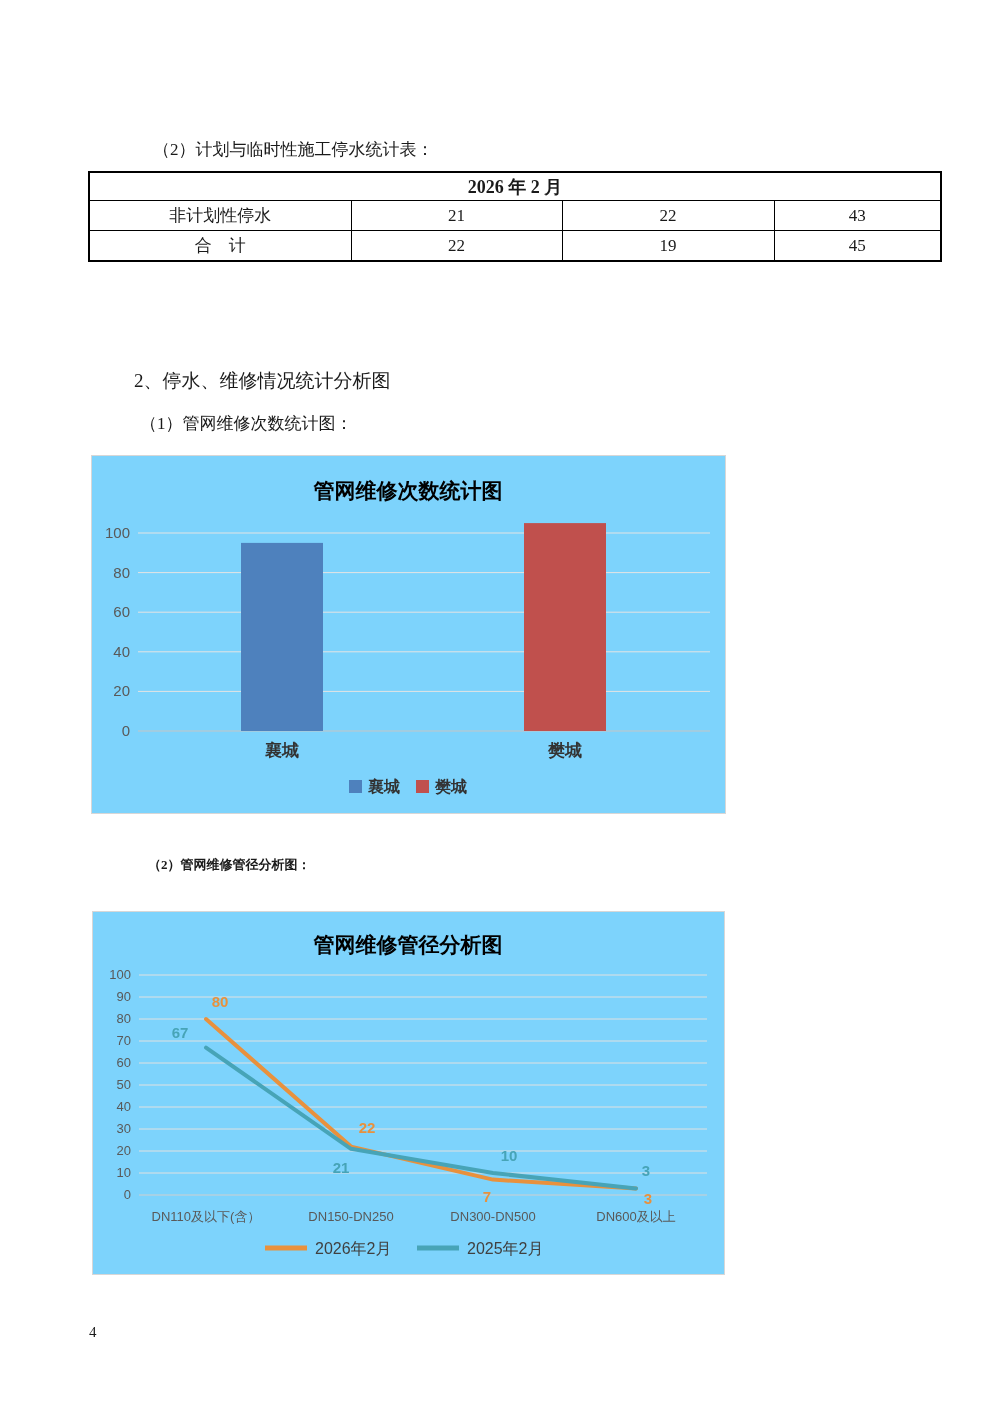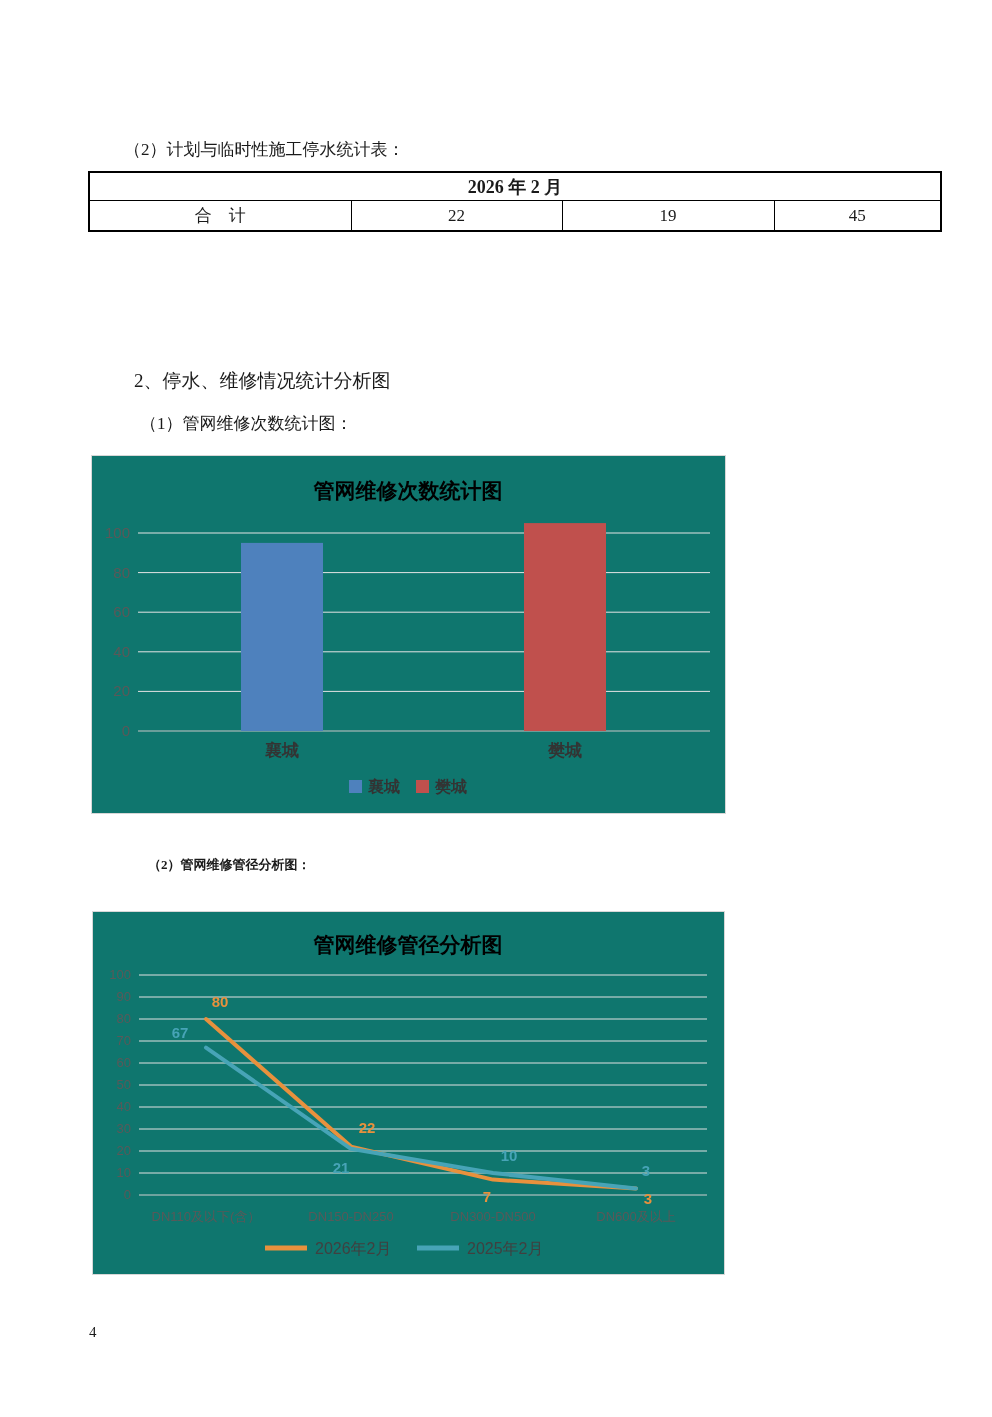--- a/index.html
+++ b/index.html
@@ -1,58 +1,64 @@
 <!DOCTYPE html>
 <html><head>
 <meta charset="utf-8">
 <style>
   html,body{margin:0;padding:0;}
   body{
     width:992px;height:1417px;background:#ffffff;position:relative;
     font-family:"Liberation Serif",serif;color:#1a1a1a;
   }
   .abs{position:absolute;}
-  #cap1{left:124px;top:138px;font-size:17px;}
+  #cap1{left:153px;top:138px;font-size:17px;}
   #heading{left:134px;top:368px;font-size:19px;font-weight:normal;}
   #sub1{left:140px;top:412px;font-size:17px;}
   #sub2{left:148px;top:856px;font-size:13px;font-weight:bold;}
   #pagenum{left:89px;top:1324px;font-size:15px;}
 
   table.stoptbl{
     position:absolute;left:88px;top:171px;width:852px;
     border-collapse:collapse;table-layout:fixed;
     border:2px solid #000;
   }
   table.stoptbl td{
     border:1px solid #000;text-align:center;vertical-align:middle;
     font-size:17px;height:27px;padding:1px 17px;
   }
   table.stoptbl td.t-title{font-weight:bold;font-size:18px;height:25px;}
 
   .chart-box{
-    position:absolute;background:#0f766e;border:1px solid #d7d7d7;
+    position:absolute;background:#7dd3fc;border:1px solid #d7d7d7;
   }
   #chart1{left:91px;top:455px;width:633px;height:357px;}
   #chart2{left:92px;top:911px;width:631px;height:362px;}
 </style>
 </head>
 <body>
 
 <div class="abs" id="cap1">（2）计划与临时性施工停水统计表：</div>
 
 <table class="stoptbl">
   <colgroup>
       <col style="width:262px">
       <col style="width:211px">
       <col style="width:212px">
       <col style="width:167px">
     </colgroup>
   <tbody>
       <tr>
     <td colspan="4" class="t-title">2026 年 2 月</td>
+  </tr>
+  <tr>
+    <td>非计划性停水</td>
+    <td>21</td>
+    <td>22</td>
+    <td>43</td>
   </tr>
   <tr>
     <td>合　计</td>
     <td>22</td>
     <td>19</td>
     <td>45</td>
   </tr>
 </tbody>
   </table>
 

